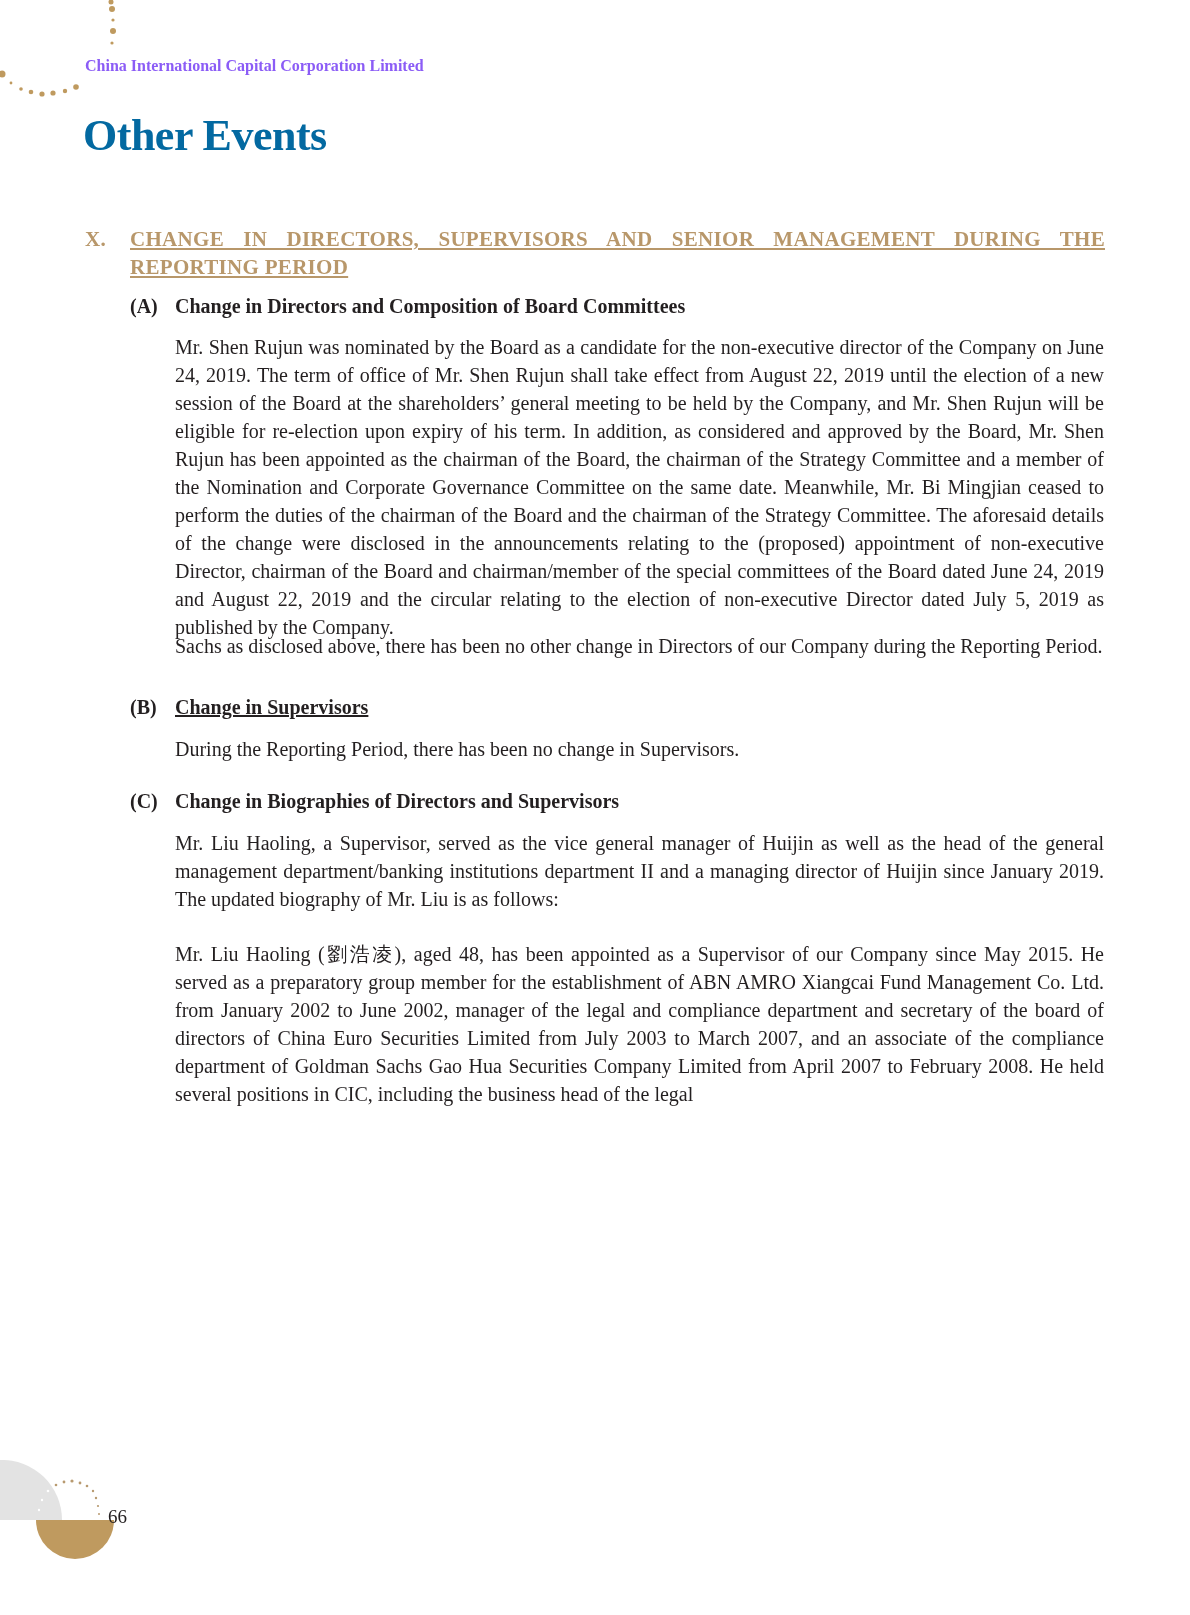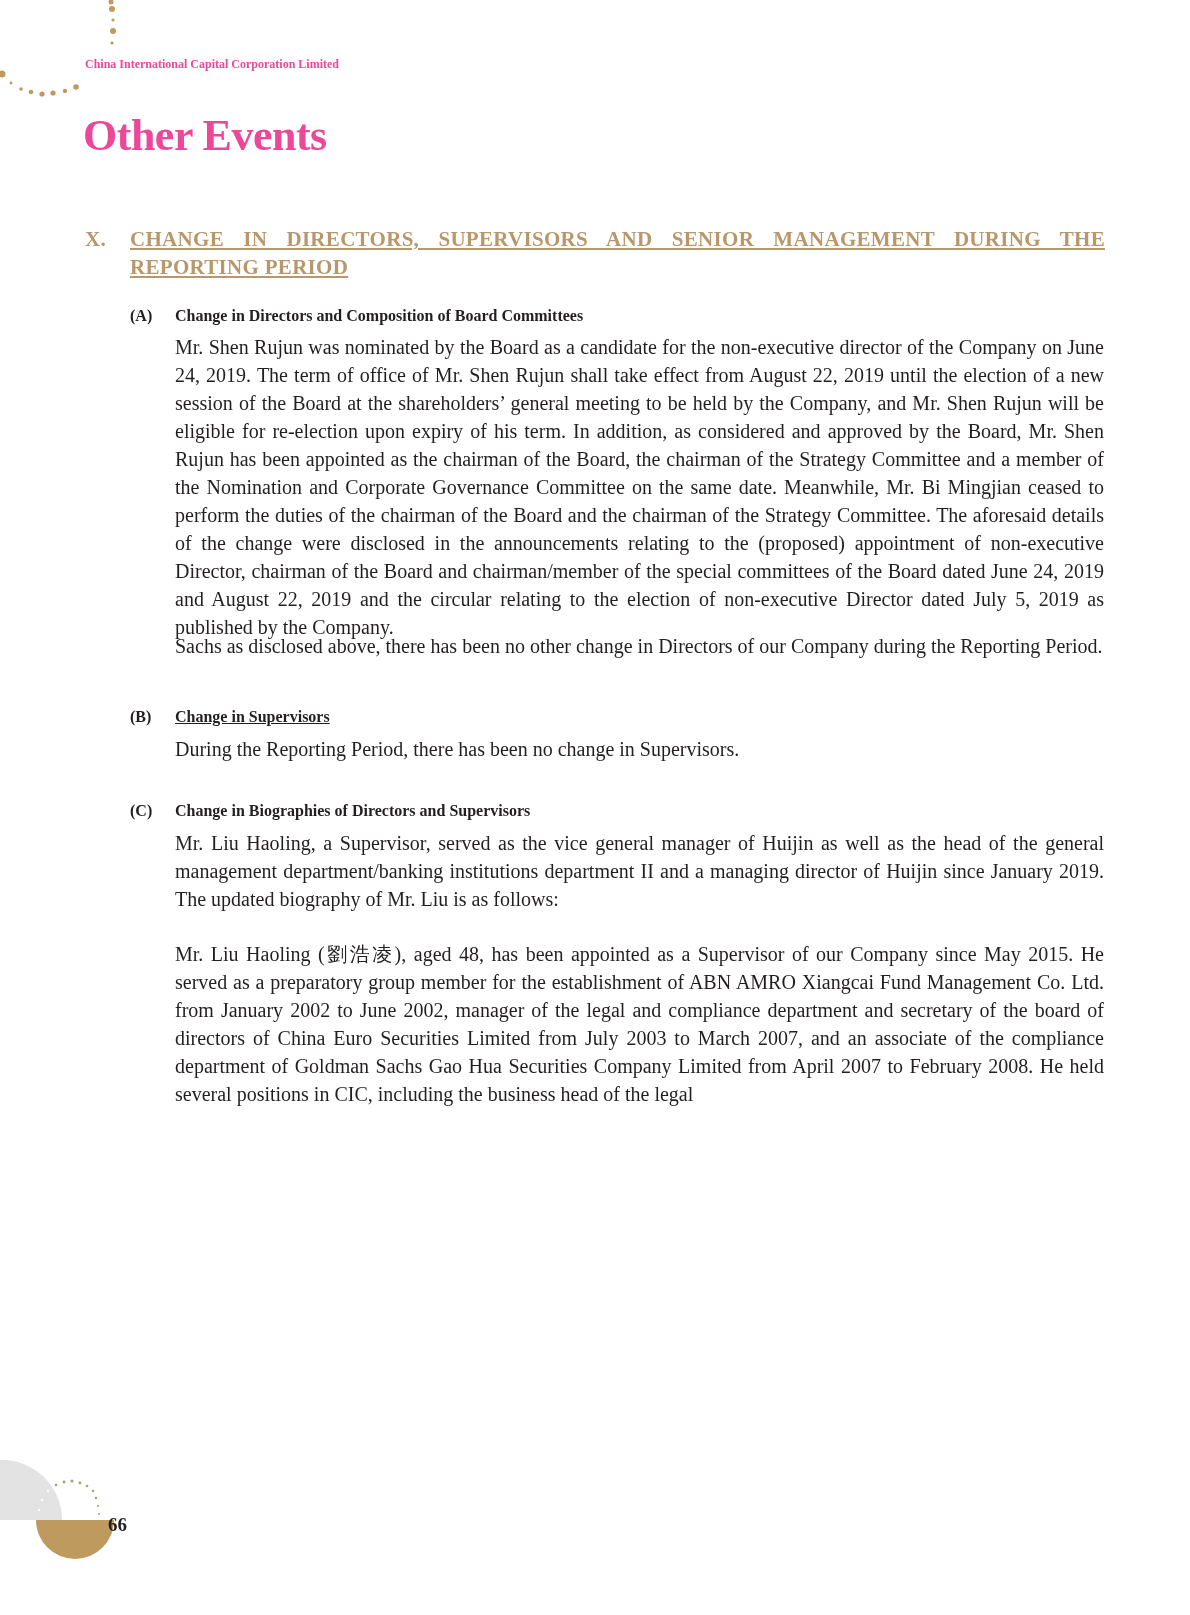--- a/index.html
+++ b/index.html
@@ -1,28 +1,28 @@
 <!DOCTYPE html>
 <html><head>
 <meta charset="utf-8">
 <style>
   html, body { margin: 0; padding: 0; background: #ffffff; }
   body { width: 1190px; height: 1615px; position: relative; overflow: hidden;
          font-family: "Liberation Serif", "DejaVu Serif", serif; color: #231f20; }
   .deco-top { position: absolute; left: 0; top: 0; width: 130px; height: 110px; }
-  .company { position: absolute; left: 85px; top: 57px; font-size: 12px; font-weight: bold; color: #ec4899; }
-  .page-title { position: absolute; left: 83px; top: 110px; font-size: 44px; font-weight: bold; color: #ec4899; letter-spacing: -0.5px; margin: 0; }
+  .company { position: absolute; left: 85px; top: 57px; font-size: 16px; font-weight: bold; color: #8b5cf6; }
+  .page-title { position: absolute; left: 83px; top: 110px; font-size: 44px; font-weight: bold; color: #0369a1; letter-spacing: -0.5px; margin: 0; }
   .sec-x { position: absolute; left: 85px; top: 225px; width: 1020px; color: #b8976a; font-weight: bold; font-size: 21px; line-height: 28px; letter-spacing: 0.3px; }
   .sec-x .num { position: absolute; left: 0; top: 0; }
   .sec-x .txt { margin-left: 45px; text-align: justify; text-align-last: left; text-decoration: underline; }
-  .sub { position: absolute; left: 130px; font-size: 16px; font-weight: bold; color: #231f20; margin-top: 12px; }
+  .sub { position: absolute; left: 130px; font-size: 20px; font-weight: bold; color: #231f20; }
   .sub .lbl { display: inline-block; width: 45px; }
   .para { position: absolute; left: 175px; width: 929px; font-size: 20px; line-height: 28px; text-align: justify; color: #231f20; margin: 0; }
   .deco-bottom { position: absolute; left: 0; top: 1460px; width: 140px; height: 155px; }
-  .page-num { position: absolute; left: 108px; top: 1506px; font-size: 19px; font-weight: bold; color: #231f20; margin-top: 8px; }
+  .page-num { position: absolute; left: 108px; top: 1506px; font-size: 19px; font-weight: normal; color: #231f20; }
 </style>
 </head>
 <body>
 
 <svg class="deco-top" viewBox="0 0 130 110">
   <g fill="#bf9a5f">
     <circle cx="111" cy="2" r="2.5"></circle>
     <circle cx="112" cy="9" r="3"></circle>
     <circle cx="113" cy="20" r="1.6"></circle>
     <circle cx="113" cy="31" r="3"></circle>

